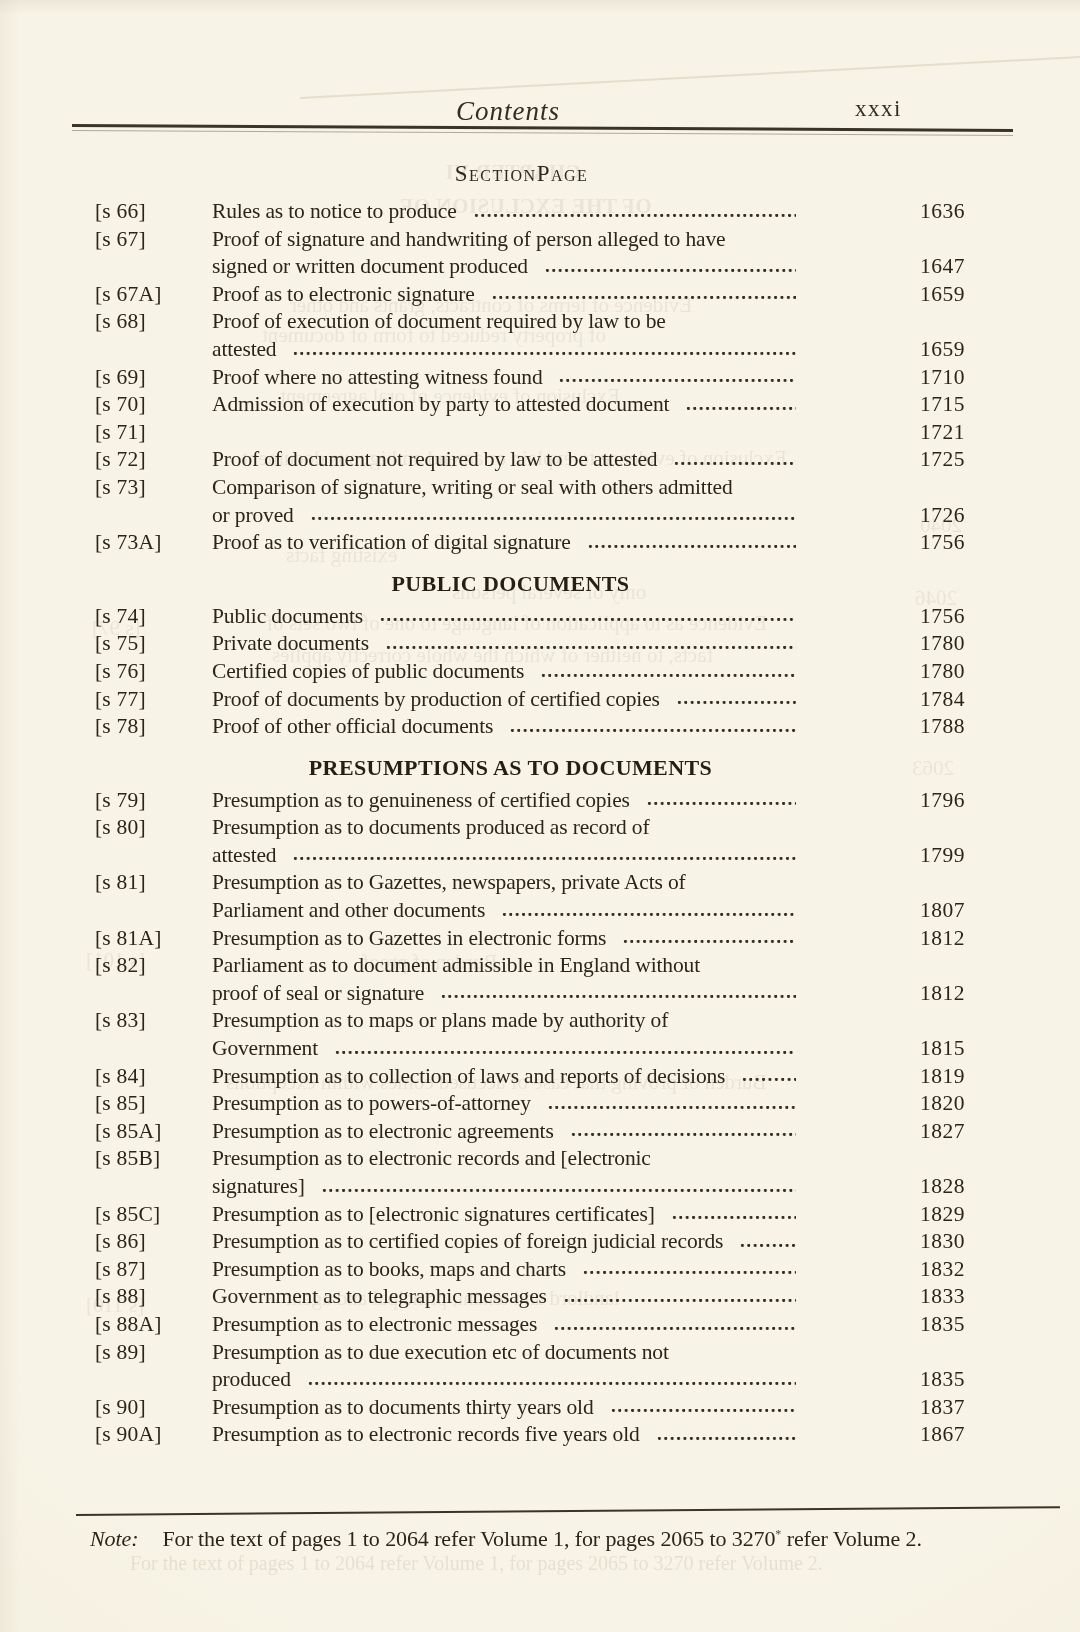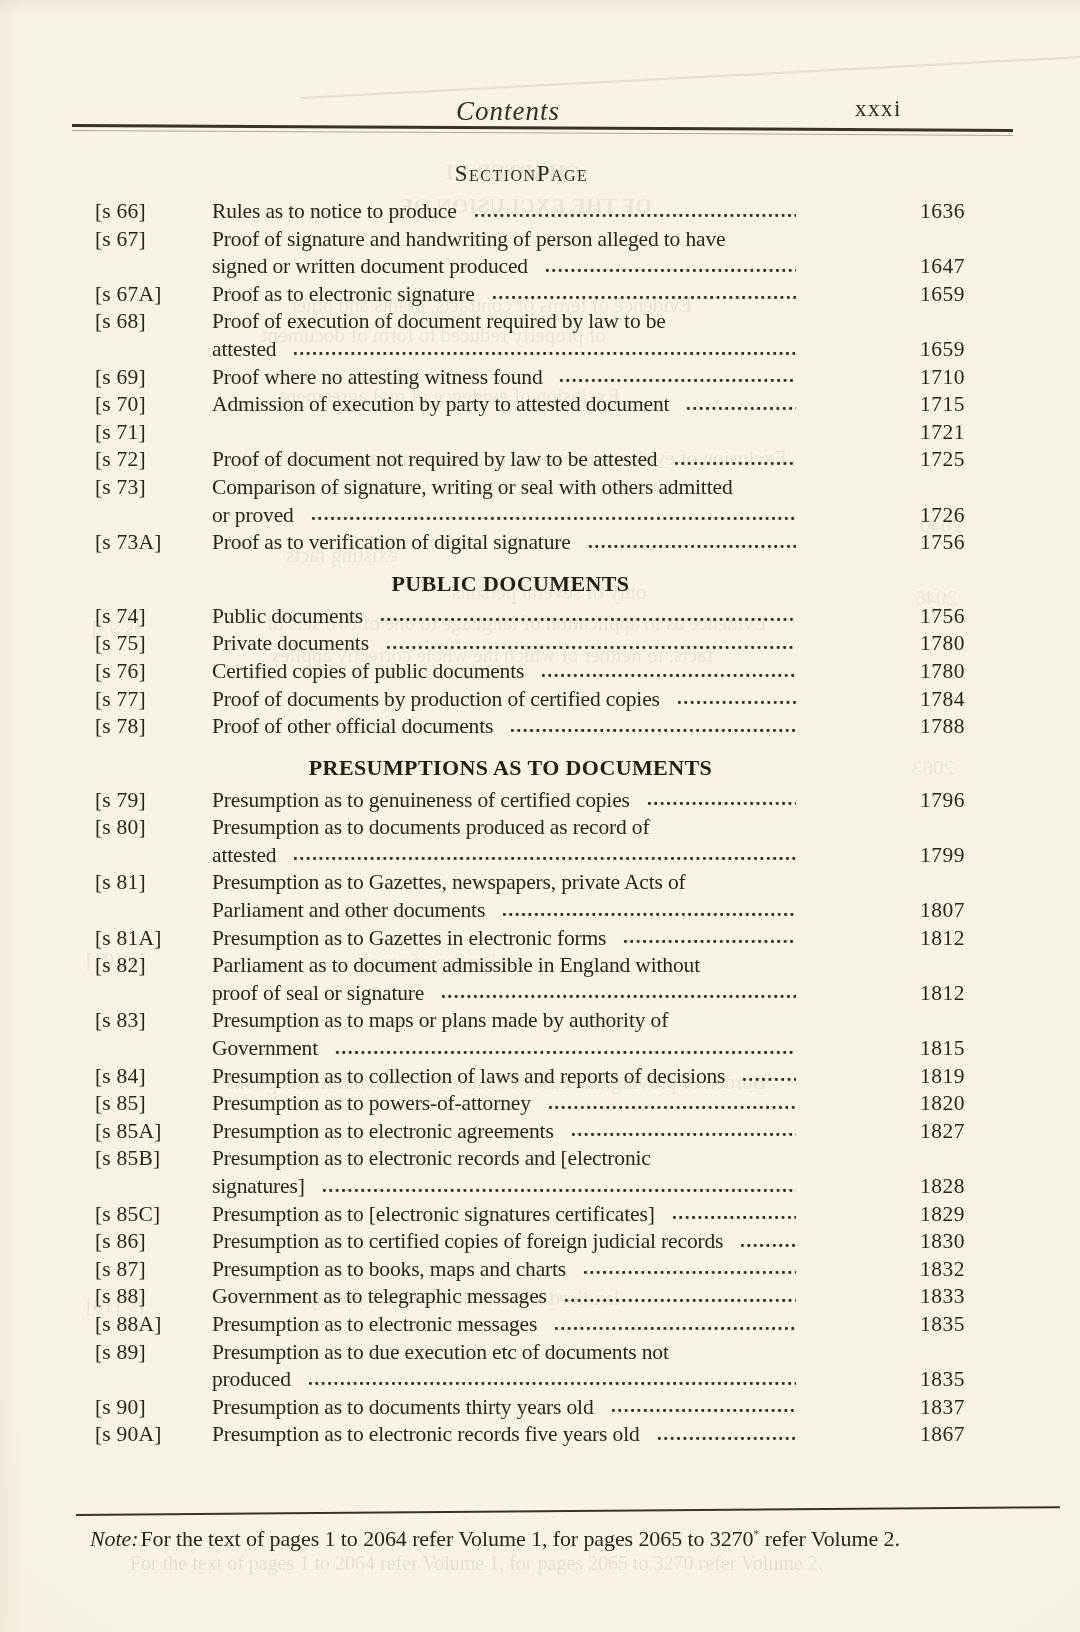--- a/index.html
+++ b/index.html
@@ -67,21 +67,21 @@
     font-weight:bold;font-size:22px;letter-spacing:.4px;padding-right:16px;color:#241e14;
   }
   
   .foot-rule{
     position:absolute;top:1514px;left:76px;width:984px;height:2.4px;
     background:#3a332a;transform:rotate(-.45deg);transform-origin:left center;
   }
   .footnote{
     position:absolute;top:1526px;left:90px;font-size:22px;color:#2b241a;letter-spacing:-.1px;
   }
-  .footnote .note-label{font-style:italic;margin-right:2px;}
+  .footnote .note-label{font-style:italic;margin-right:24px;}
   .footnote sup{font-size:12px;opacity:.8;}
 </style>
 </head>
 <body>
 
 <div class="page">
 
   <div>
     <div class="ghost caps" style="top:160px;left:445px;">CHAPTER VI</div>
     <div class="ghost caps" style="top:194px;left:400px;">OF THE EXCLUSION OF</div>

